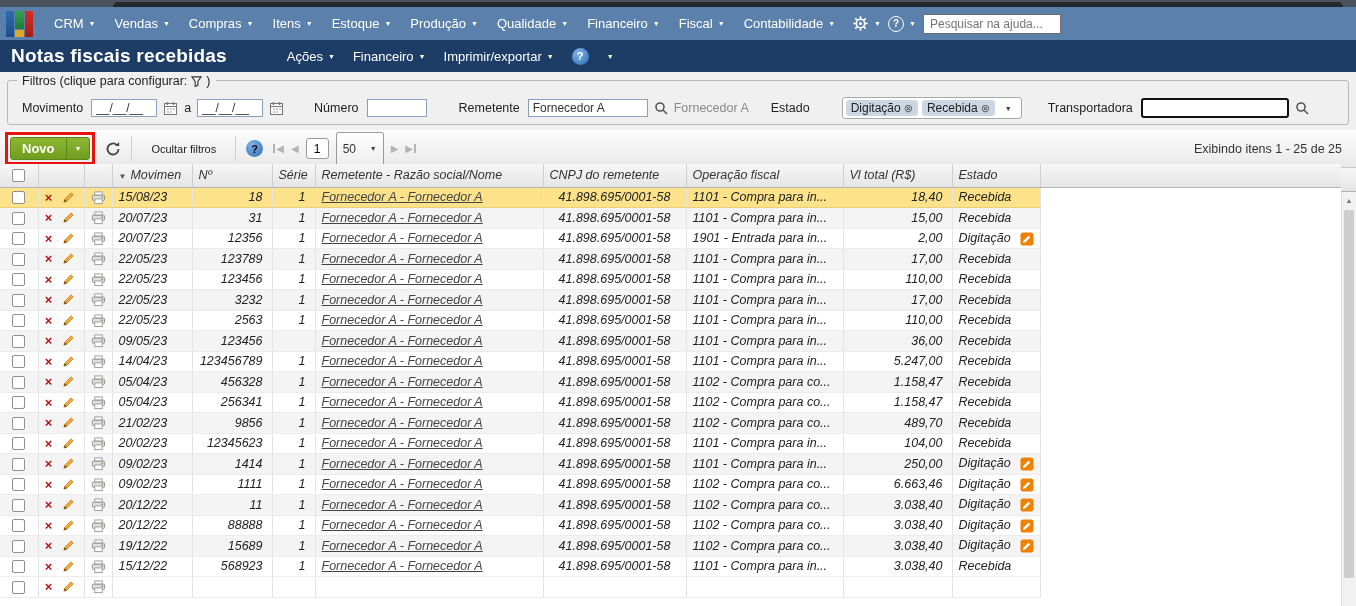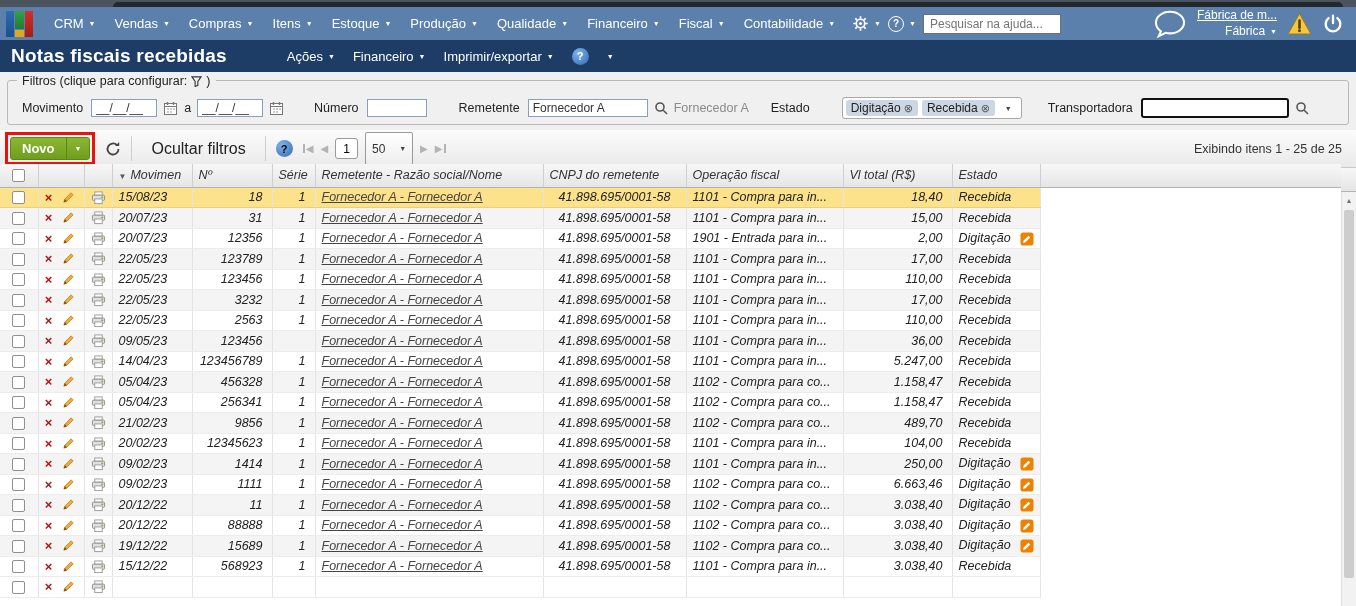--- a/index.html
+++ b/index.html
@@ -59,21 +59,21 @@
   .sel-caret { color:#444; padding:0 6px; }
 
   
   .toolbar { height:38px; background:linear-gradient(#fcfcfc,#e9e9e9); border-bottom:1px solid #c9c9c9; display:flex; align-items:center; padding:0 10px 0 5px; gap:10px; }
   .novo-wrap { border:3px solid #e8130c; padding:2px; }
   .novo-btn { background:linear-gradient(#8cb733,#6f9d1d); border:1px solid #5e8717; border-radius:3px; color:#fff; font-weight:bold; font-size:13px; display:flex; align-items:center; height:23px; cursor:pointer; }
   .novo-label { padding:0 11px; }
   .novo-split { width:1px; align-self:stretch; background:#5e8717; }
   .novo-caret { padding:0 8px; }
   .tsep { width:1px; height:25px; background:#cfcfcf; }
-  .ocultar { font-size:16px; color:#222; padding:3px 9px; cursor:pointer; }
+  .ocultar { font-size:11px; color:#222; padding:3px 9px; cursor:pointer; }
   .pg { display:flex; align-items:center; gap:7px; }
   .pg-arrow { color:#b3b3b3; font-size:10px; display:flex; align-items:center; gap:1px; cursor:default; }
   .pg-bar { width:2px; height:9px; background:#b3b3b3; display:inline-block; }
   .pg-page { width:23px; height:21px; border:1px solid #9a9a9a; border-radius:3px; background:#fff; display:flex; align-items:center; justify-content:center; font-size:12px; }
   .pg-size { width:48px; height:33px; border:1px solid #9a9a9a; background:linear-gradient(#fff,#eee); display:flex; align-items:center; justify-content:space-between; font-size:12px; padding:0 6px; border-radius:2px; color:#333; cursor:pointer; }
   .pg-size .caret { color:#444; }
   .items-info { margin-left:auto; font-size:12.5px; color:#333; padding-right:4px; }
 
   
   .grid { position:absolute; left:0; top:164px; bottom:0; width:1341px; overflow:hidden;font-style:italic; }
@@ -183,41 +183,20 @@
             </g>
             <circle cx="10" cy="10" r="1.8" fill="#fff"></circle>
           </svg>
         <span class="caret">▼</span>
       </span>
       <span class="menu-item">
         <span class="help-circle">?</span>
         <span class="caret">▼</span>
       </span>
       <input class="help-search" placeholder="Pesquisar na ajuda..." style="">
-    </div>
-    <div class="top-right">
-      <svg viewBox="0 0 36 32" width="34" height="30">
-          <path d="M18 3c8.3 0 15 5.1 15 11.5S26.3 26 18 26c-1.6 0-3.2-.2-4.6-.6L6 29l2.3-5.2C5.1 21.6 3 18.3 3 14.5 3 8.1 9.7 3 18 3Z" fill="none" stroke="#fff" stroke-width="2.2"></path>
-        </svg>
-      <div class="account">
-        <div class="account-link">Fábrica de m...</div>
-        <div class="account-sub">
-          <span>Fábrica</span>
-          <span class="caret">▼</span>
-        </div>
-      </div>
-      <svg viewBox="0 0 24 22" width="25" height="23">
-          <path d="M12 1.5 23 21H1Z" fill="#f6c63e" stroke="#9a7b22"></path>
-          <path d="M12 8v7" stroke="#4a3c0d" stroke-width="2.4" stroke-linecap="round"></path>
-          <circle cx="12" cy="18" r="1.4" fill="#4a3c0d"></circle>
-        </svg>
-      <svg viewBox="0 0 24 24" width="22" height="22">
-          <path d="M12 3v8" stroke="#fff" stroke-width="2.6" stroke-linecap="round"></path>
-          <path d="M7.2 5.6a8 8 0 1 0 9.6 0" fill="none" stroke="#fff" stroke-width="2.6" stroke-linecap="round"></path>
-        </svg>
     </div>
   </header>
 
   <div class="titlebar">
     <h1 class="page-title">Notas fiscais recebidas</h1>
     <span class="tmenu">
       <span>Ações</span>
         <span class="caret">▼</span>
     </span>
     <span class="tmenu">

